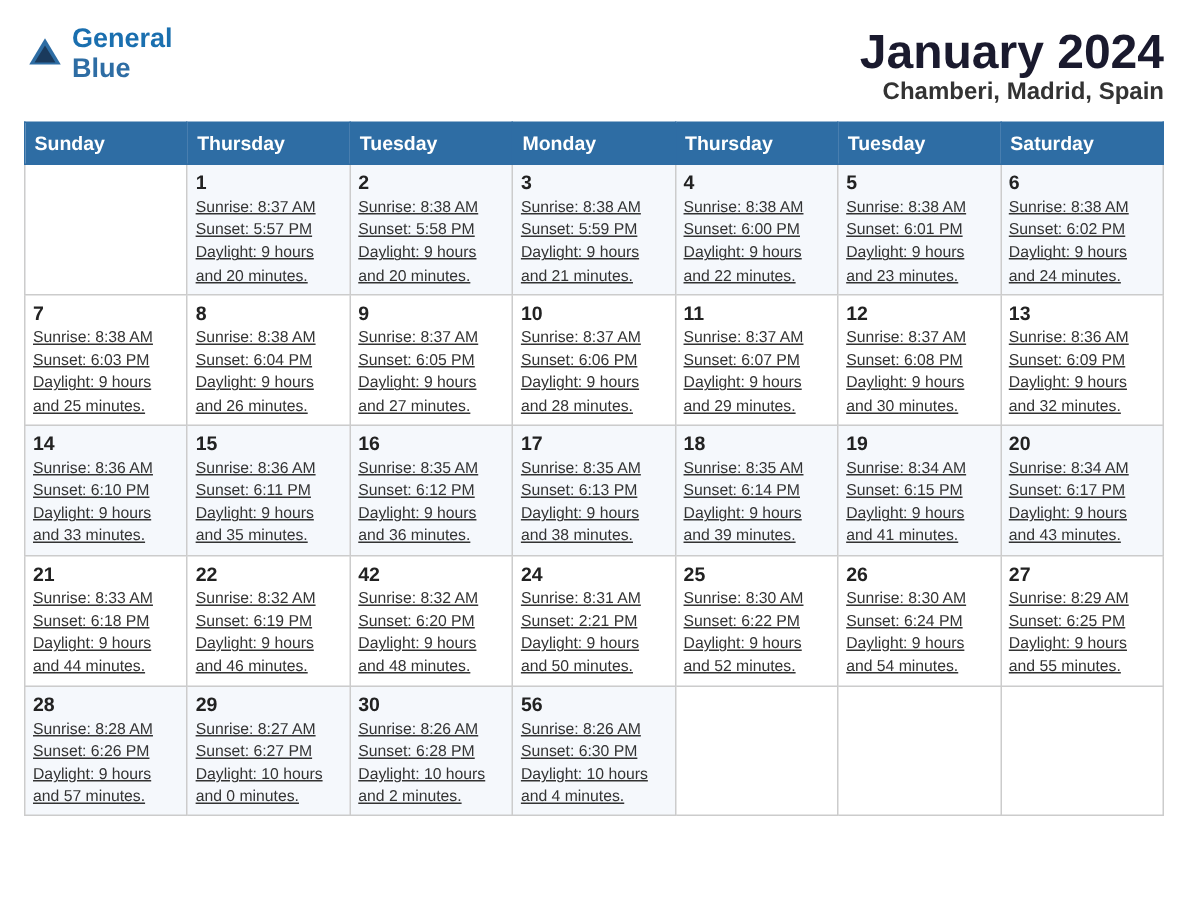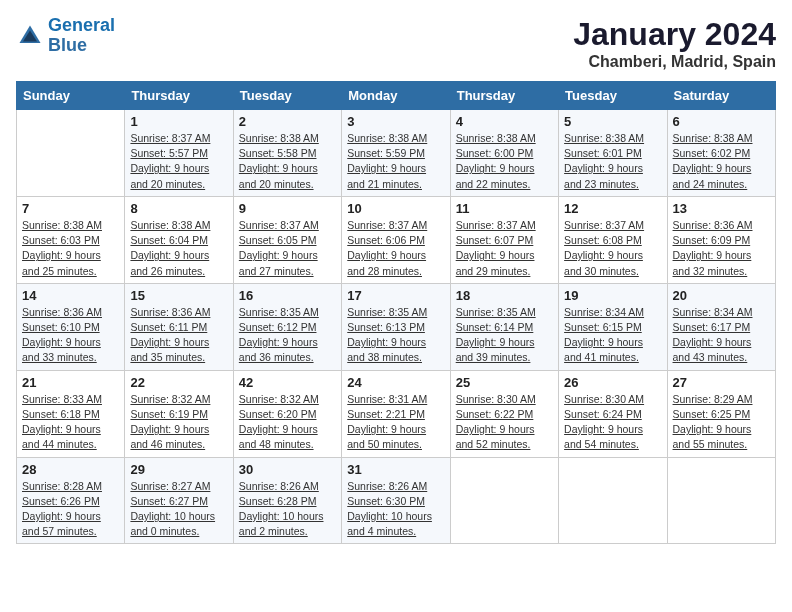--- a/index.html
+++ b/index.html
@@ -307,21 +307,21 @@
 Sunset: 6:27 PM
 Daylight: 10 hours and 0 minutes.</div>
         </td>
         <td>
           <div class="day-number">30</div>
           <div class="day-detail" style="white-space: pre-line;">Sunrise: 8:26 AM
 Sunset: 6:28 PM
 Daylight: 10 hours and 2 minutes.</div>
         </td>
         <td>
-          <div class="day-number">31</div>
+          <div class="day-number">56</div>
           <div class="day-detail" style="white-space: pre-line;">Sunrise: 8:26 AM
 Sunset: 6:30 PM
 Daylight: 10 hours and 4 minutes.</div>
         </td>
         <td class="empty-cell"></td>
         <td class="empty-cell"></td>
         <td class="empty-cell"></td>
       </tr>
     </tbody>
 </table>

